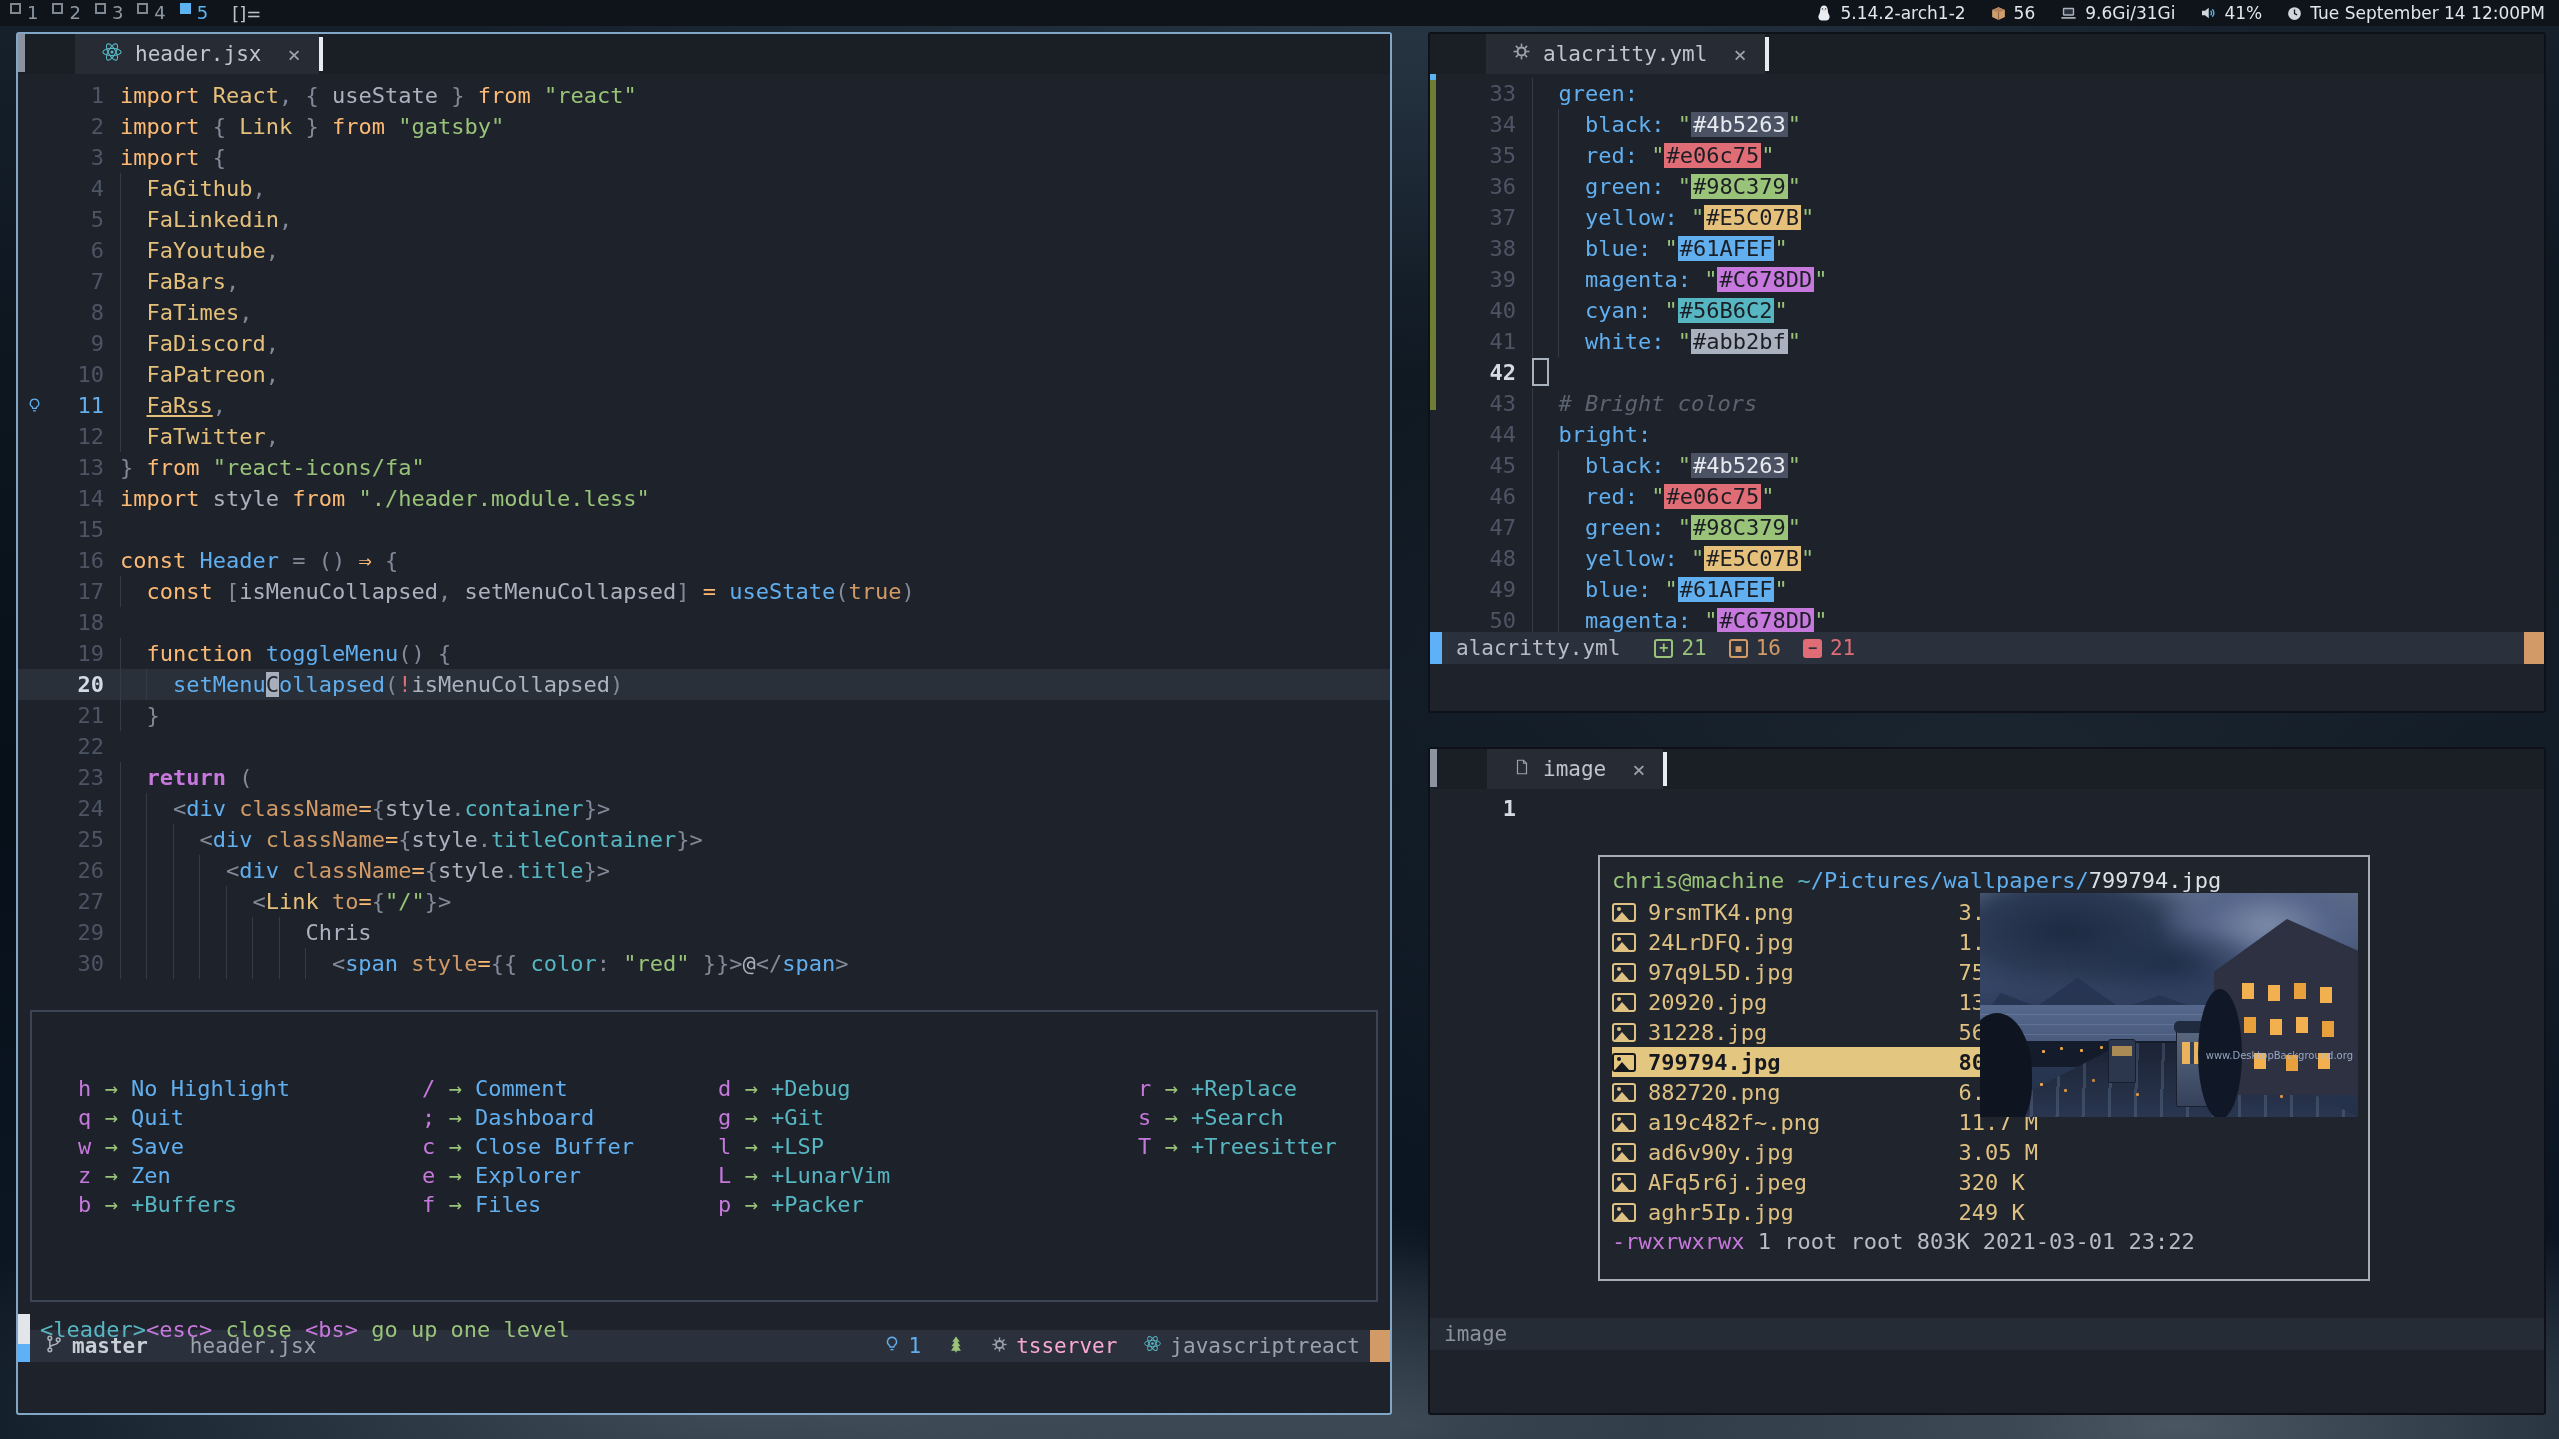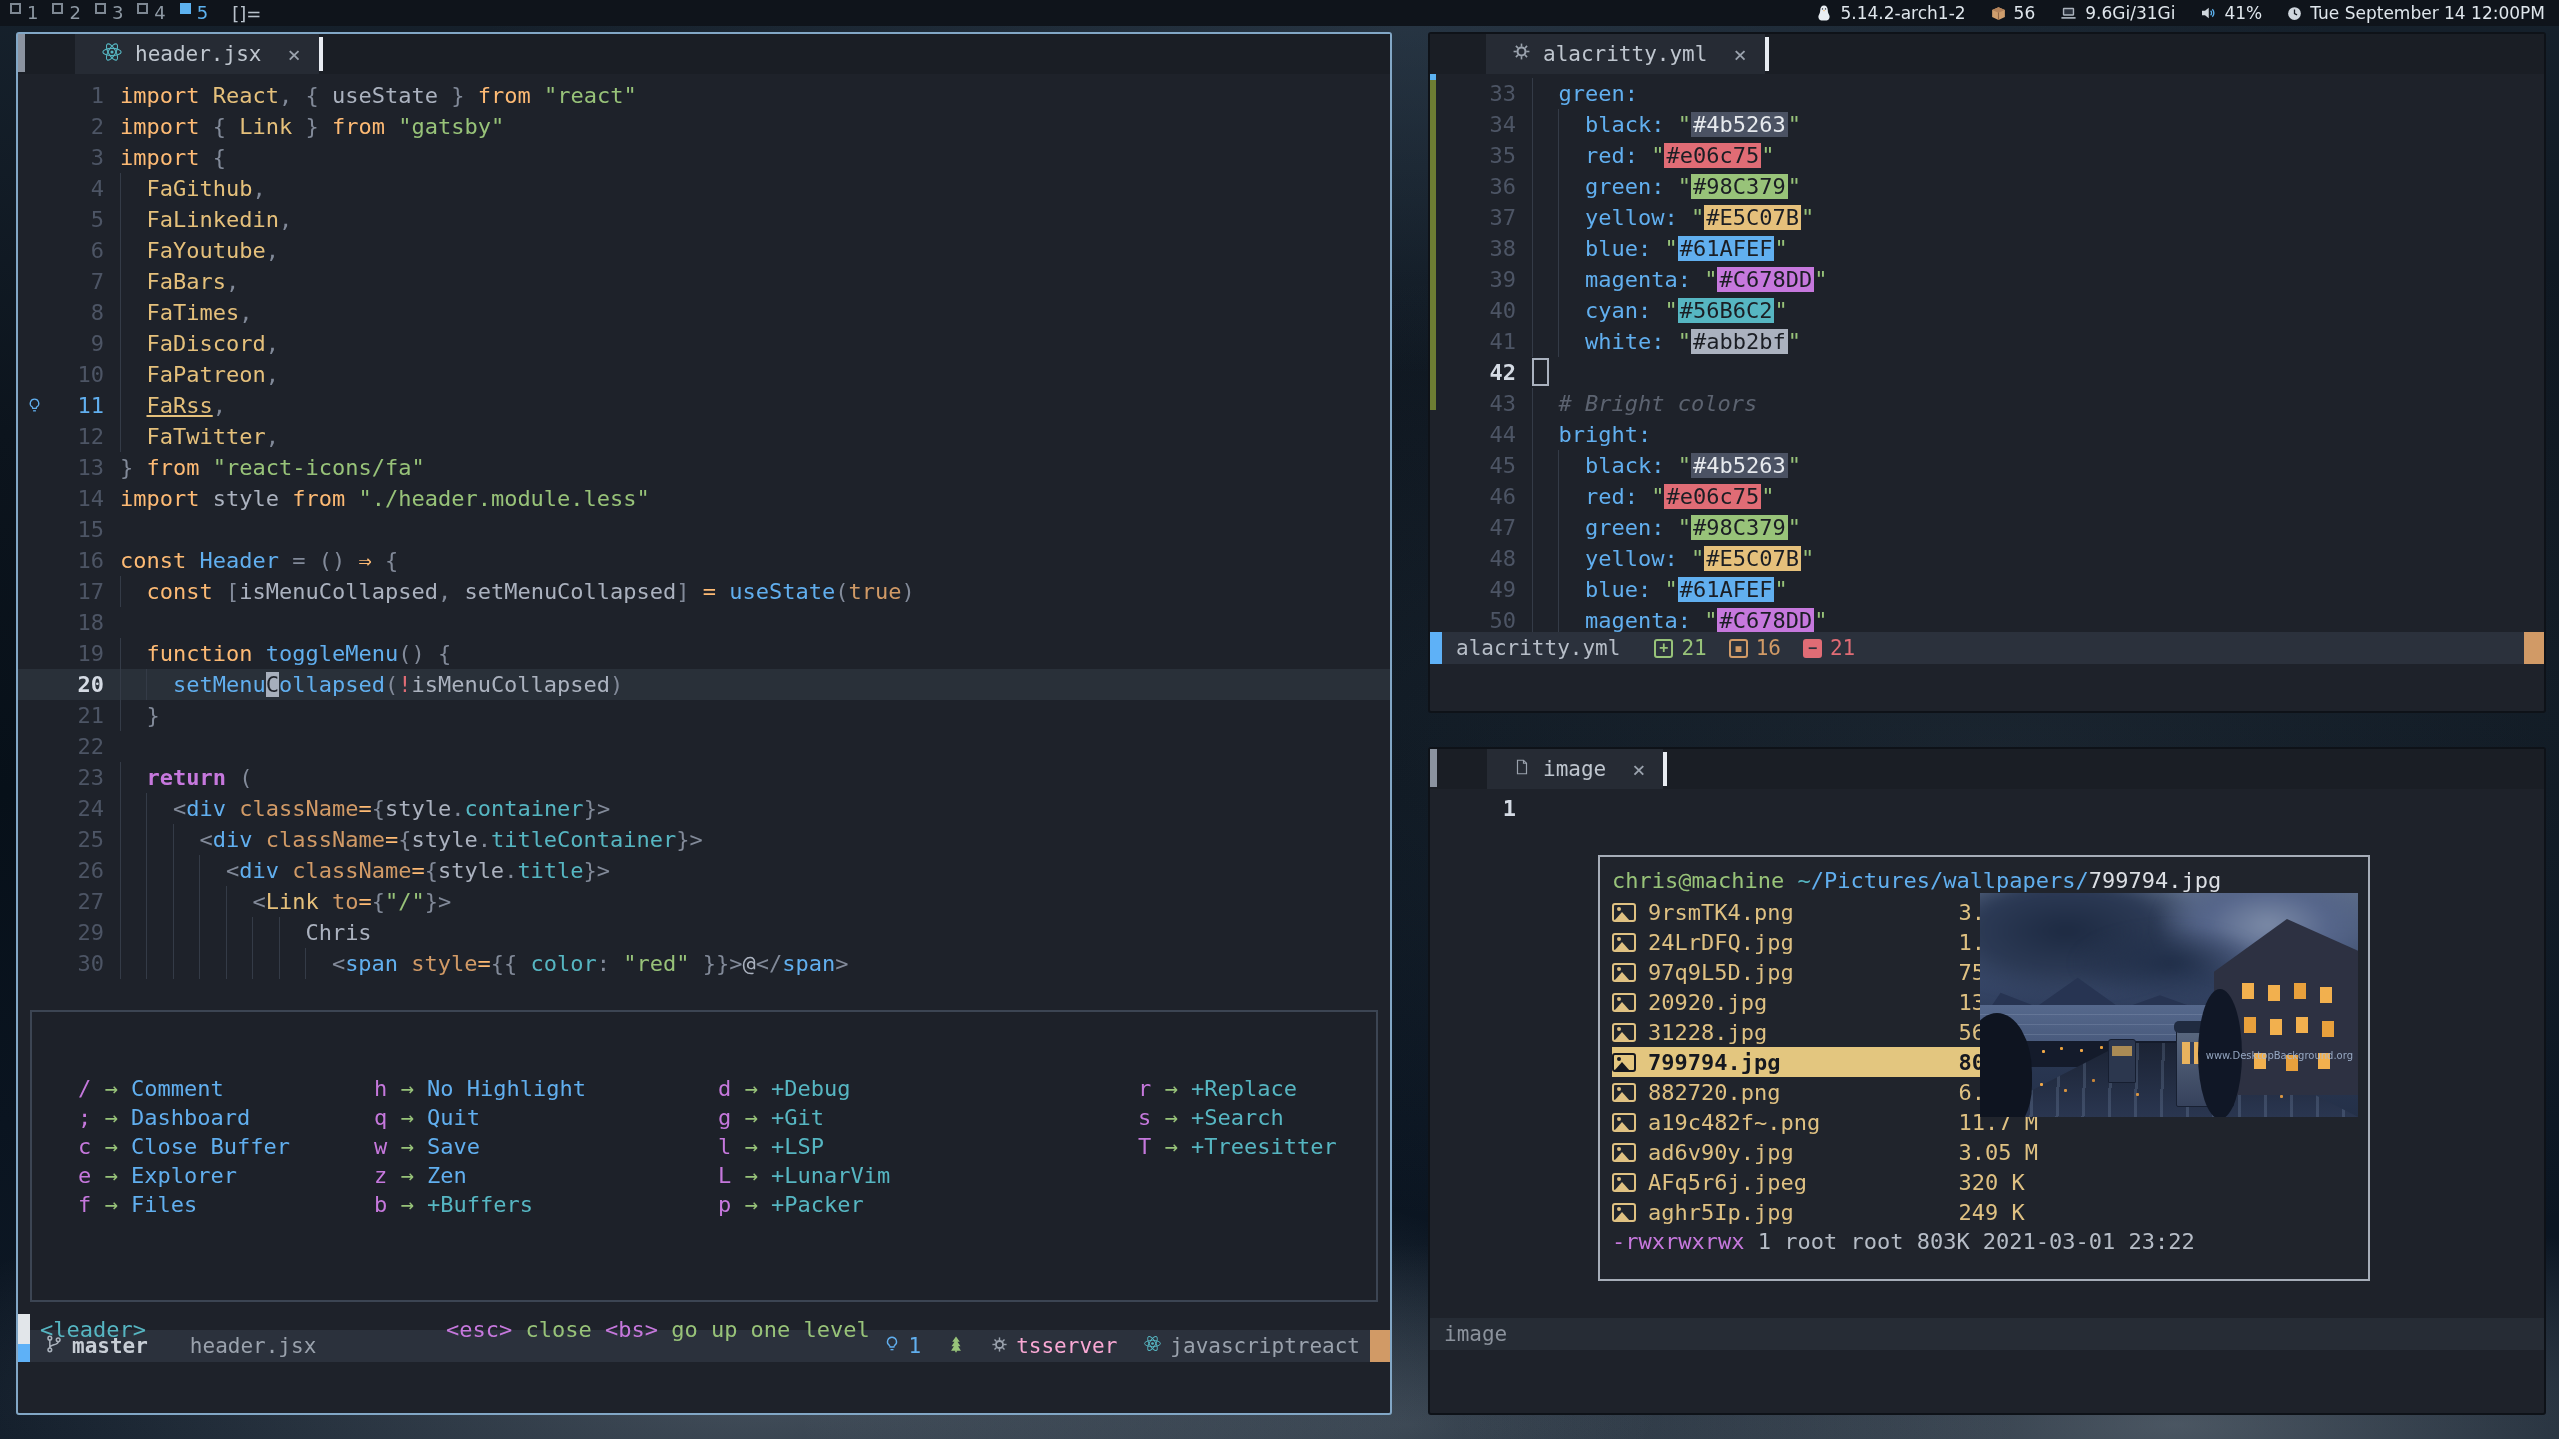--- a/index.html
+++ b/index.html
@@ -275,33 +275,33 @@
         <div class="cl"><span class="sign"></span><span class="ln">23</span><span class="gd"></span><span class="code"><span class="tk kb">return</span><span class="tk pn"> (</span></span></div>
         <div class="cl"><span class="sign"></span><span class="ln">24</span><span class="gd"></span><span class="gd"></span><span class="code"><span class="tk pn">&lt;</span><span class="tk tg">div </span><span class="tk at">className</span><span class="tk kw">=</span><span class="tk pn">{</span><span class="tk wh">style</span><span class="tk pn">.</span><span class="tk cy">container</span><span class="tk pn">}</span><span class="tk pn">&gt;</span></span></div>
         <div class="cl"><span class="sign"></span><span class="ln">25</span><span class="gd"></span><span class="gd"></span><span class="gd"></span><span class="code"><span class="tk pn">&lt;</span><span class="tk tg">div </span><span class="tk at">className</span><span class="tk kw">=</span><span class="tk pn">{</span><span class="tk wh">style</span><span class="tk pn">.</span><span class="tk cy">titleContainer</span><span class="tk pn">}</span><span class="tk pn">&gt;</span></span></div>
         <div class="cl"><span class="sign"></span><span class="ln">26</span><span class="gd"></span><span class="gd"></span><span class="gd"></span><span class="gd"></span><span class="code"><span class="tk pn">&lt;</span><span class="tk tg">div </span><span class="tk at">className</span><span class="tk kw">=</span><span class="tk pn">{</span><span class="tk wh">style</span><span class="tk pn">.</span><span class="tk cy">title</span><span class="tk pn">}</span><span class="tk pn">&gt;</span></span></div>
         <div class="cl"><span class="sign"></span><span class="ln">27</span><span class="gd"></span><span class="gd"></span><span class="gd"></span><span class="gd"></span><span class="gd"></span><span class="code"><span class="tk pn">&lt;</span><span class="tk ty">Link </span><span class="tk at">to</span><span class="tk kw">=</span><span class="tk pn">{</span><span class="tk st">"/"</span><span class="tk pn">}</span><span class="tk pn">&gt;</span></span></div>
         <div class="cl"><span class="sign"></span><span class="ln">29</span><span class="gd"></span><span class="gd"></span><span class="gd"></span><span class="gd"></span><span class="gd"></span><span class="gd"></span><span class="gd"></span><span class="code"><span class="tk wh">Chris</span></span></div>
         <div class="cl"><span class="sign"></span><span class="ln">30</span><span class="gd"></span><span class="gd"></span><span class="gd"></span><span class="gd"></span><span class="gd"></span><span class="gd"></span><span class="gd"></span><span class="gd"></span><span class="code"><span class="tk pn">&lt;</span><span class="tk tg">span </span><span class="tk at">style</span><span class="tk kw">=</span><span class="tk pn">{{ </span><span class="tk cy">color</span><span class="tk pn">: </span><span class="tk st">"red"</span><span class="tk pn"> }}</span><span class="tk pn">&gt;</span><span class="tk wh">@</span><span class="tk pn">&lt;/</span><span class="tk tg">span</span><span class="tk pn">&gt;</span></span></div>
       </div>
 
     <div class="whichkey" id="whichkey">
+        <div class="wk-col wk-col2">
+          <div class="wk-e"><span class="wk-k">h</span><span class="wk-a"> → </span><span class="wk-l">No Highlight</span></div>
+          <div class="wk-e"><span class="wk-k">q</span><span class="wk-a"> → </span><span class="wk-l">Quit</span></div>
+          <div class="wk-e"><span class="wk-k">w</span><span class="wk-a"> → </span><span class="wk-l">Save</span></div>
+          <div class="wk-e"><span class="wk-k">z</span><span class="wk-a"> → </span><span class="wk-l">Zen</span></div>
+          <div class="wk-e"><span class="wk-k">b</span><span class="wk-a"> → </span><span class="wk-g">+Buffers</span></div>
+        </div>
         <div class="wk-col wk-col1">
           <div class="wk-e"><span class="wk-k">/</span><span class="wk-a"> → </span><span class="wk-l">Comment</span></div>
           <div class="wk-e"><span class="wk-k">;</span><span class="wk-a"> → </span><span class="wk-l">Dashboard</span></div>
           <div class="wk-e"><span class="wk-k">c</span><span class="wk-a"> → </span><span class="wk-l">Close Buffer</span></div>
           <div class="wk-e"><span class="wk-k">e</span><span class="wk-a"> → </span><span class="wk-l">Explorer</span></div>
           <div class="wk-e"><span class="wk-k">f</span><span class="wk-a"> → </span><span class="wk-l">Files</span></div>
-        </div>
-        <div class="wk-col wk-col2">
-          <div class="wk-e"><span class="wk-k">h</span><span class="wk-a"> → </span><span class="wk-l">No Highlight</span></div>
-          <div class="wk-e"><span class="wk-k">q</span><span class="wk-a"> → </span><span class="wk-l">Quit</span></div>
-          <div class="wk-e"><span class="wk-k">w</span><span class="wk-a"> → </span><span class="wk-l">Save</span></div>
-          <div class="wk-e"><span class="wk-k">z</span><span class="wk-a"> → </span><span class="wk-l">Zen</span></div>
-          <div class="wk-e"><span class="wk-k">b</span><span class="wk-a"> → </span><span class="wk-g">+Buffers</span></div>
         </div>
         <div class="wk-col wk-col3">
           <div class="wk-e"><span class="wk-k">d</span><span class="wk-a"> → </span><span class="wk-g">+Debug</span></div>
           <div class="wk-e"><span class="wk-k">g</span><span class="wk-a"> → </span><span class="wk-g">+Git</span></div>
           <div class="wk-e"><span class="wk-k">l</span><span class="wk-a"> → </span><span class="wk-g">+LSP</span></div>
           <div class="wk-e"><span class="wk-k">L</span><span class="wk-a"> → </span><span class="wk-g">+LunarVim</span></div>
           <div class="wk-e"><span class="wk-k">p</span><span class="wk-a"> → </span><span class="wk-g">+Packer</span></div>
         </div>
         <div class="wk-col wk-col4">
           <div class="wk-e"><span class="wk-k">r</span><span class="wk-a"> → </span><span class="wk-g">+Replace</span></div>
@@ -362,21 +362,21 @@
                 <circle cx="12" cy="12" r="1.7" fill="#56b6c2"></circle>
               </svg></span>
           <span>javascriptreact</span>
         </span>
       </span>
       <span class="scroll-block"></span>
     </div>
     <div class="cmdline" style="top:1278px">
       <span class="cmd-block"></span>
       <span class="leader">&lt;leader&gt;</span>
-      <span id="cmd-hints" style="margin-left:300px"><span class="hint-key">&lt;esc&gt;</span><span class="hint-desc"> close </span><span class="hint-key">&lt;bs&gt;</span><span class="hint-desc"> go up one level</span></span>
+      <span id="cmd-hints" style=""><span class="hint-key">&lt;esc&gt;</span><span class="hint-desc"> close </span><span class="hint-key">&lt;bs&gt;</span><span class="hint-desc"> go up one level</span></span>
     </div>
   </div>
 
   <div class="win" id="win-rt" style="left:1428px;top:32px;width:1118px;height:681px">
     <span class="strip-blue"></span>
     <span class="strip-olive"></span>
     <div class="tabline">
       <div class="tab" style="margin-left:56px">
         <span><svg width="19" height="19" viewBox="0 0 24 24" fill="#9aa2ad">
               <g>

